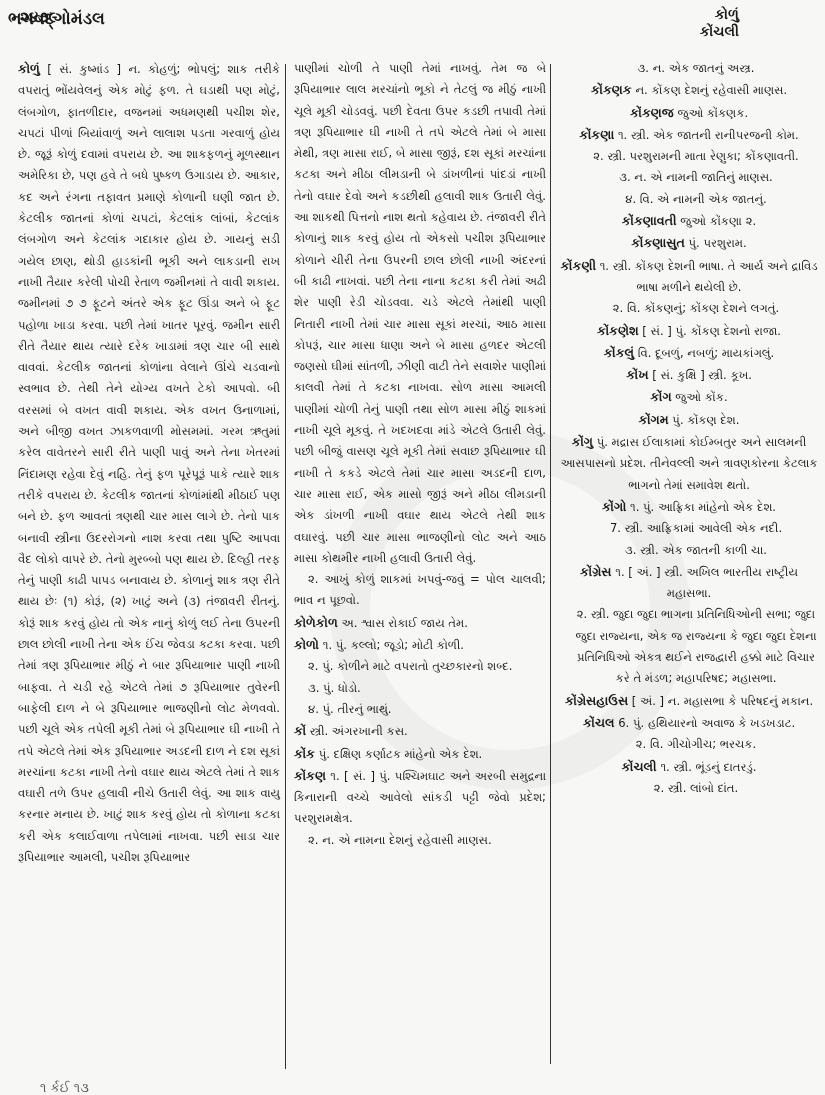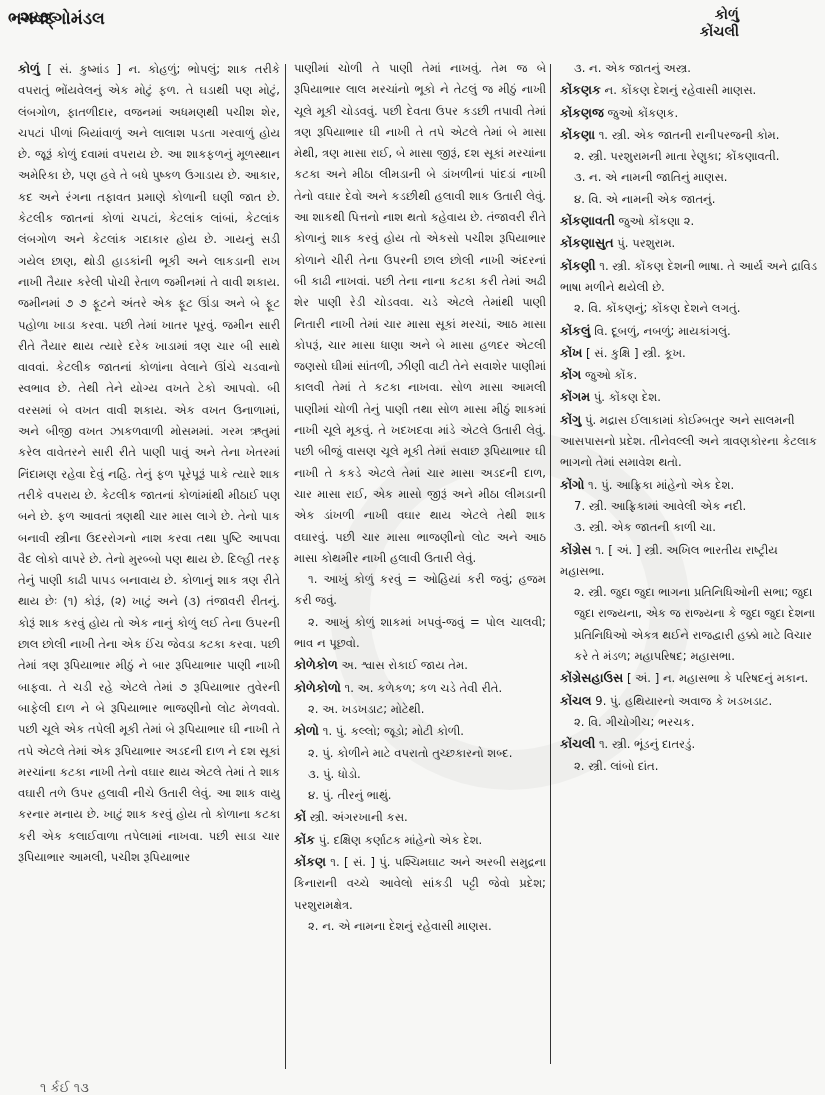--- a/index.html
+++ b/index.html
@@ -3,21 +3,21 @@
   <meta charset="utf-8">
   <style>
     * { margin: 0; padding: 0; box-sizing: border-box; }
     html, body { width: 825px; height: 1095px; background: #f7f7f5; overflow: hidden; }
     body { font-family: "DejaVu Sans", sans-serif; color: #1a1a1a; position: relative; }
     .header { position: absolute; top: 0; left: 8px; width: 741px; height: 58px; }
     .page-num { position: absolute; left: 12px; top: 8px; font-size: 15px; font-weight: bold; }
     .running-title { position: absolute; left: 0; right: 0; top: 8px; text-align: left; font-size: 17px; font-weight: bold; }
     .guide { position: absolute; right: 10px; top: 6px; text-align: right; font-size: 14px; font-weight: bold; line-height: 17px; }
     .columns { position: absolute; top: 58px; left: 0; width: 758px; height: 1020px; }
-    .col { position: absolute; top: 0; font-size: 11.6px; line-height: 21.3px; }
+    .col { position: absolute; top: 0; font-size: 11.6px; line-height: 21.3px; text-align: center; }
     .col1 { left: 18px; width: 262px; text-align: justify; }
     .col2 { left: 294px; width: 252px; text-align: justify; }
     .col3 { left: 560px; width: 258px; }
     .rule { position: absolute; top: 6px; width: 1px; background: #333; }
     .rule1 { left: 285px; height: 1005px; }
     .rule2 { left: 550px; height: 1000px; }
     .entry { margin-bottom: 0; }
     .hw { font-weight: bold; font-size: 12.6px; }
     .sense { padding-left: 14px; }
     .idiom { text-indent: 14px; }
@@ -44,31 +44,25 @@
 
   <div class="col col1">
     <div class="entry">
       <span class="hw">કોળું</span>
       <span>[ સં. કુષ્માંડ ] ન. કોહળું; ભોપલું; શાક તરીકે વપરાતું ભોંયવેલનું એક મોટું ફળ. તે ઘડાથી પણ મોટું, લંબગોળ, ફાતળીદાર, વજનમાં અધમણથી પચીશ શેર, ચપટાં પીળાં બિયાંવાળું અને લાલાશ પડતા ગરવાળું હોય છે. જૂરૂં કોળું દવામાં વપરાય છે. આ શાકફળનું મૂળસ્થાન અમેરિકા છે, પણ હવે તે બધે પુષ્કળ ઉગાડાય છે. આકાર, કદ અને રંગના તફાવત પ્રમાણે કોળાની ઘણી જાત છે. કેટલીક જાતનાં કોળાં ચપટાં, કેટલાંક લાંબાં, કેટલાંક લંબગોળ અને કેટલાંક ગદાકાર હોય છે. ગાયનું સડી ગયેલ છાણ, થોડી હાડકાંની ભૂકી અને લાકડાની રાખ નાખી તૈયાર કરેલી પોચી રેતાળ જમીનમાં તે વાવી શકાય. જમીનમાં ૭ ૭ ફૂટને અંતરે એક ફૂટ ઊંડા અને બે ફૂટ પહોળા ખાડા કરવા. પછી તેમાં ખાતર પૂરવું. જમીન સારી રીતે તૈયાર થાય ત્યારે દરેક ખાડામાં ત્રણ ચાર બી સાથે વાવવાં. કેટલીક જાતનાં કોળાંના વેલાને ઊંચે ચડવાનો સ્વભાવ છે. તેથી તેને યોગ્ય વખતે ટેકો આપવો. બી વરસમાં બે વખત વાવી શકાય. એક વખત ઉનાળામાં, અને બીજી વખત ઝાકળવાળી મોસમમાં. ગરમ ઋતુમાં કરેલ વાવેતરને સારી રીતે પાણી પાવું અને તેના ખેતરમાં નિંદામણ રહેવા દેવું નહિ. તેનું ફળ પૂરેપૂરૂં પાકે ત્યારે શાક તરીકે વપરાય છે. કેટલીક જાતનાં કોળાંમાંથી મીઠાઈ પણ બને છે. ફળ આવતાં ત્રણથી ચાર માસ લાગે છે. તેનો પાક બનાવી સ્ત્રીના ઉદરરોગનો નાશ કરવા તથા પુષ્ટિ આપવા વૈદ લોકો વાપરે છે. તેનો મુરબ્બો પણ થાય છે. દિલ્હી તરફ તેનું પાણી કાઢી પાપડ બનાવાય છે. કોળાનું શાક ત્રણ રીતે થાય છેઃ (૧) કોરૂં, (૨) ખાટું અને (૩) તંજાવરી રીતનું. કોરૂં શાક કરવું હોય તો એક નાનું કોળું લઈ તેના ઉપરની છાલ છોલી નાખી તેના એક ઈંચ જેવડા કટકા કરવા. પછી તેમાં ત્રણ રૂપિયાભાર મીઠું ને બાર રૂપિયાભાર પાણી નાખી બાફવા. તે ચડી રહે એટલે તેમાં ૭ રૂપિયાભાર તુવેરની બાફેલી દાળ ને બે રૂપિયાભાર ભાજણીનો લોટ મેળવવો. પછી ચૂલે એક તપેલી મૂકી તેમાં બે રૂપિયાભાર ઘી નાખી તે તપે એટલે તેમાં એક રૂપિયાભાર અડદની દાળ ને દશ સૂકાં મરચાંના કટકા નાખી તેનો વઘાર થાય એટલે તેમાં તે શાક વઘારી તળે ઉપર હલાવી નીચે ઉતારી લેવું. આ શાક વાયુ કરનાર મનાય છે. ખાટું શાક કરવું હોય તો કોળાના કટકા કરી એક કલાઈવાળા તપેલામાં નાખવા. પછી સાડા ચાર રૂપિયાભાર આમલી, પચીશ રૂપિયાભાર</span>
     </div>
   </div>
 
   <div class="col col2">
     <div>પાણીમાં ચોળી તે પાણી તેમાં નાખવું. તેમ જ બે રૂપિયાભાર લાલ મરચાંનો ભૂકો ને તેટલું જ મીઠું નાખી ચૂલે મૂકી ચોડવવું. પછી દેવતા ઉપર કડછી તપાવી તેમાં ત્રણ રૂપિયાભાર ઘી નાખી તે તપે એટલે તેમાં બે માસા મેથી, ત્રણ માસા રાઈ, બે માસા જીરૂં, દશ સૂકાં મરચાંના કટકા અને મીઠા લીમડાની બે ડાંખળીનાં પાંદડાં નાખી તેનો વઘાર દેવો અને કડછીથી હલાવી શાક ઉતારી લેવું. આ શાકથી પિત્તનો નાશ થતો કહેવાય છે. તંજાવરી રીતે કોળાનું શાક કરવું હોય તો એકસો પચીશ રૂપિયાભાર કોળાને ચીરી તેના ઉપરની છાલ છોલી નાખી અંદરનાં બી કાઢી નાખવાં. પછી તેના નાના કટકા કરી તેમાં અઢી શેર પાણી રેડી ચોડવવા. ચડે એટલે તેમાંથી પાણી નિતારી નાખી તેમાં ચાર માસા સૂકાં મરચાં, આઠ માસા કોપરૂં, ચાર માસા ધાણા અને બે માસા હળદર એટલી જણસો ઘીમાં સાંતળી, ઝીણી વાટી તેને સવાશેર પાણીમાં કાલવી તેમાં તે કટકા નાખવા. સોળ માસા આમલી પાણીમાં ચોળી તેનું પાણી તથા સોળ માસા મીઠું શાકમાં નાખી ચૂલે મૂકવું. તે ખદખદવા માંડે એટલે ઉતારી લેવું. પછી બીજું વાસણ ચૂલે મૂકી તેમાં સવાછ રૂપિયાભાર ઘી નાખી તે કકડે એટલે તેમાં ચાર માસા અડદની દાળ, ચાર માસા રાઈ, એક માસો જીરૂં અને મીઠા લીમડાની એક ડાંખળી નાખી વઘાર થાય એટલે તેથી શાક વઘારવું. પછી ચાર માસા ભાજણીનો લોટ અને આઠ માસા કોથમીર નાખી હલાવી ઉતારી લેવું.</div>
-    <div class="idiom">૧. આખું કોળું કરવું = ઓહિયાં કરી જવું; હજમ કરી જવું.</div>
     <div class="idiom">૨. આખું કોળું શાકમાં ખપવું-જવું = પોલ ચાલવી; ભાવ ન પૂછવો.</div>
 
     <div class="entry">
       <span class="hw">કોળેકોળ</span>
       <span>અ. શ્વાસ રોકાઈ જાય તેમ.</span>
-    </div>
-    <div class="entry">
-      <span class="hw">કોળેકોળો</span>
-      <span>૧. અ. કળેકળ; કળ ચડે તેવી રીતે.</span>
-      <div class="sense">૨. અ. ખડખડાટ; મોટેથી.</div>
     </div>
     <div class="entry">
       <span class="hw">કોળો</span>
       <span>૧. પું. કલ્લો; જૂડો; મોટી કોળી.</span>
       <div class="sense">૨. પું. કોળીને માટે વપરાતો તુચ્છકારનો શબ્દ.</div>
       <div class="sense">૩. પું. ધોડો.</div>
       <div class="sense">૪. પું. તીરનું ભાથું.</div>
     </div>
     <div class="entry">
       <span class="hw">કોં</span>
@@ -110,20 +104,24 @@
     <div class="entry">
       <span class="hw">કોંકણાસુત</span>
       <span>પું. પરશુરામ.</span>
     </div>
     <div class="entry">
       <span class="hw">કોંકણી</span>
       <span>૧. સ્ત્રી. કોંકણ દેશની ભાષા. તે આર્ય અને દ્રાવિડ ભાષા મળીને થયેલી છે.</span>
       <div class="sense">૨. વિ. કોંકણનું; કોંકણ દેશને લગતું.</div>
     </div>
     <div class="entry">
+      <span class="hw">કોંકણેશ</span>
+      <span>[ સં. ] પું. કોંકણ દેશનો રાજા.</span>
+    </div>
+    <div class="entry">
       <span class="hw">કોંકલું</span>
       <span>વિ. દૂબળું, નબળું; માયકાંગલું.</span>
     </div>
     <div class="entry">
       <span class="hw">કોંખ</span>
       <span>[ સં. કુક્ષિ ] સ્ત્રી. કૂખ.</span>
     </div>
     <div class="entry">
       <span class="hw">કોંગ</span>
       <span>જુઓ કોંક.</span>
@@ -146,21 +144,21 @@
       <span class="hw">કોંગ્રેસ</span>
       <span>૧. [ અં. ] સ્ત્રી. અખિલ ભારતીય રાષ્ટ્રીય મહાસભા.</span>
       <div class="sense">૨. સ્ત્રી. જુદા જુદા ભાગના પ્રતિનિધિઓની સભા; જુદા જુદા રાજ્યના, એક જ રાજ્યના કે જુદા જુદા દેશના પ્રતિનિધિઓ એકત્ર થઈને રાજદ્વારી હક્કો માટે વિચાર કરે તે મંડળ; મહાપરિષદ; મહાસભા.</div>
     </div>
     <div class="entry">
       <span class="hw">કોંગ્રેસહાઉસ</span>
       <span>[ અં. ] ન. મહાસભા કે પરિષદનું મકાન.</span>
     </div>
     <div class="entry">
       <span class="hw">કોંચલ</span>
-      <span>9. પું. હથિયારનો અવાજ કે ખડખડાટ.</span>
+      <span>6. પું. હથિયારનો અવાજ કે ખડખડાટ.</span>
       <div class="sense">૨. વિ. ગીચોગીચ; ભરચક.</div>
     </div>
     <div class="entry">
       <span class="hw">કોંચલી</span>
       <span>૧. સ્ત્રી. ભૂંડનું દાતરડું.</span>
       <div class="sense">૨. સ્ત્રી. લાંબો દાંત.</div>
     </div>
   </div>
 </div>
 

